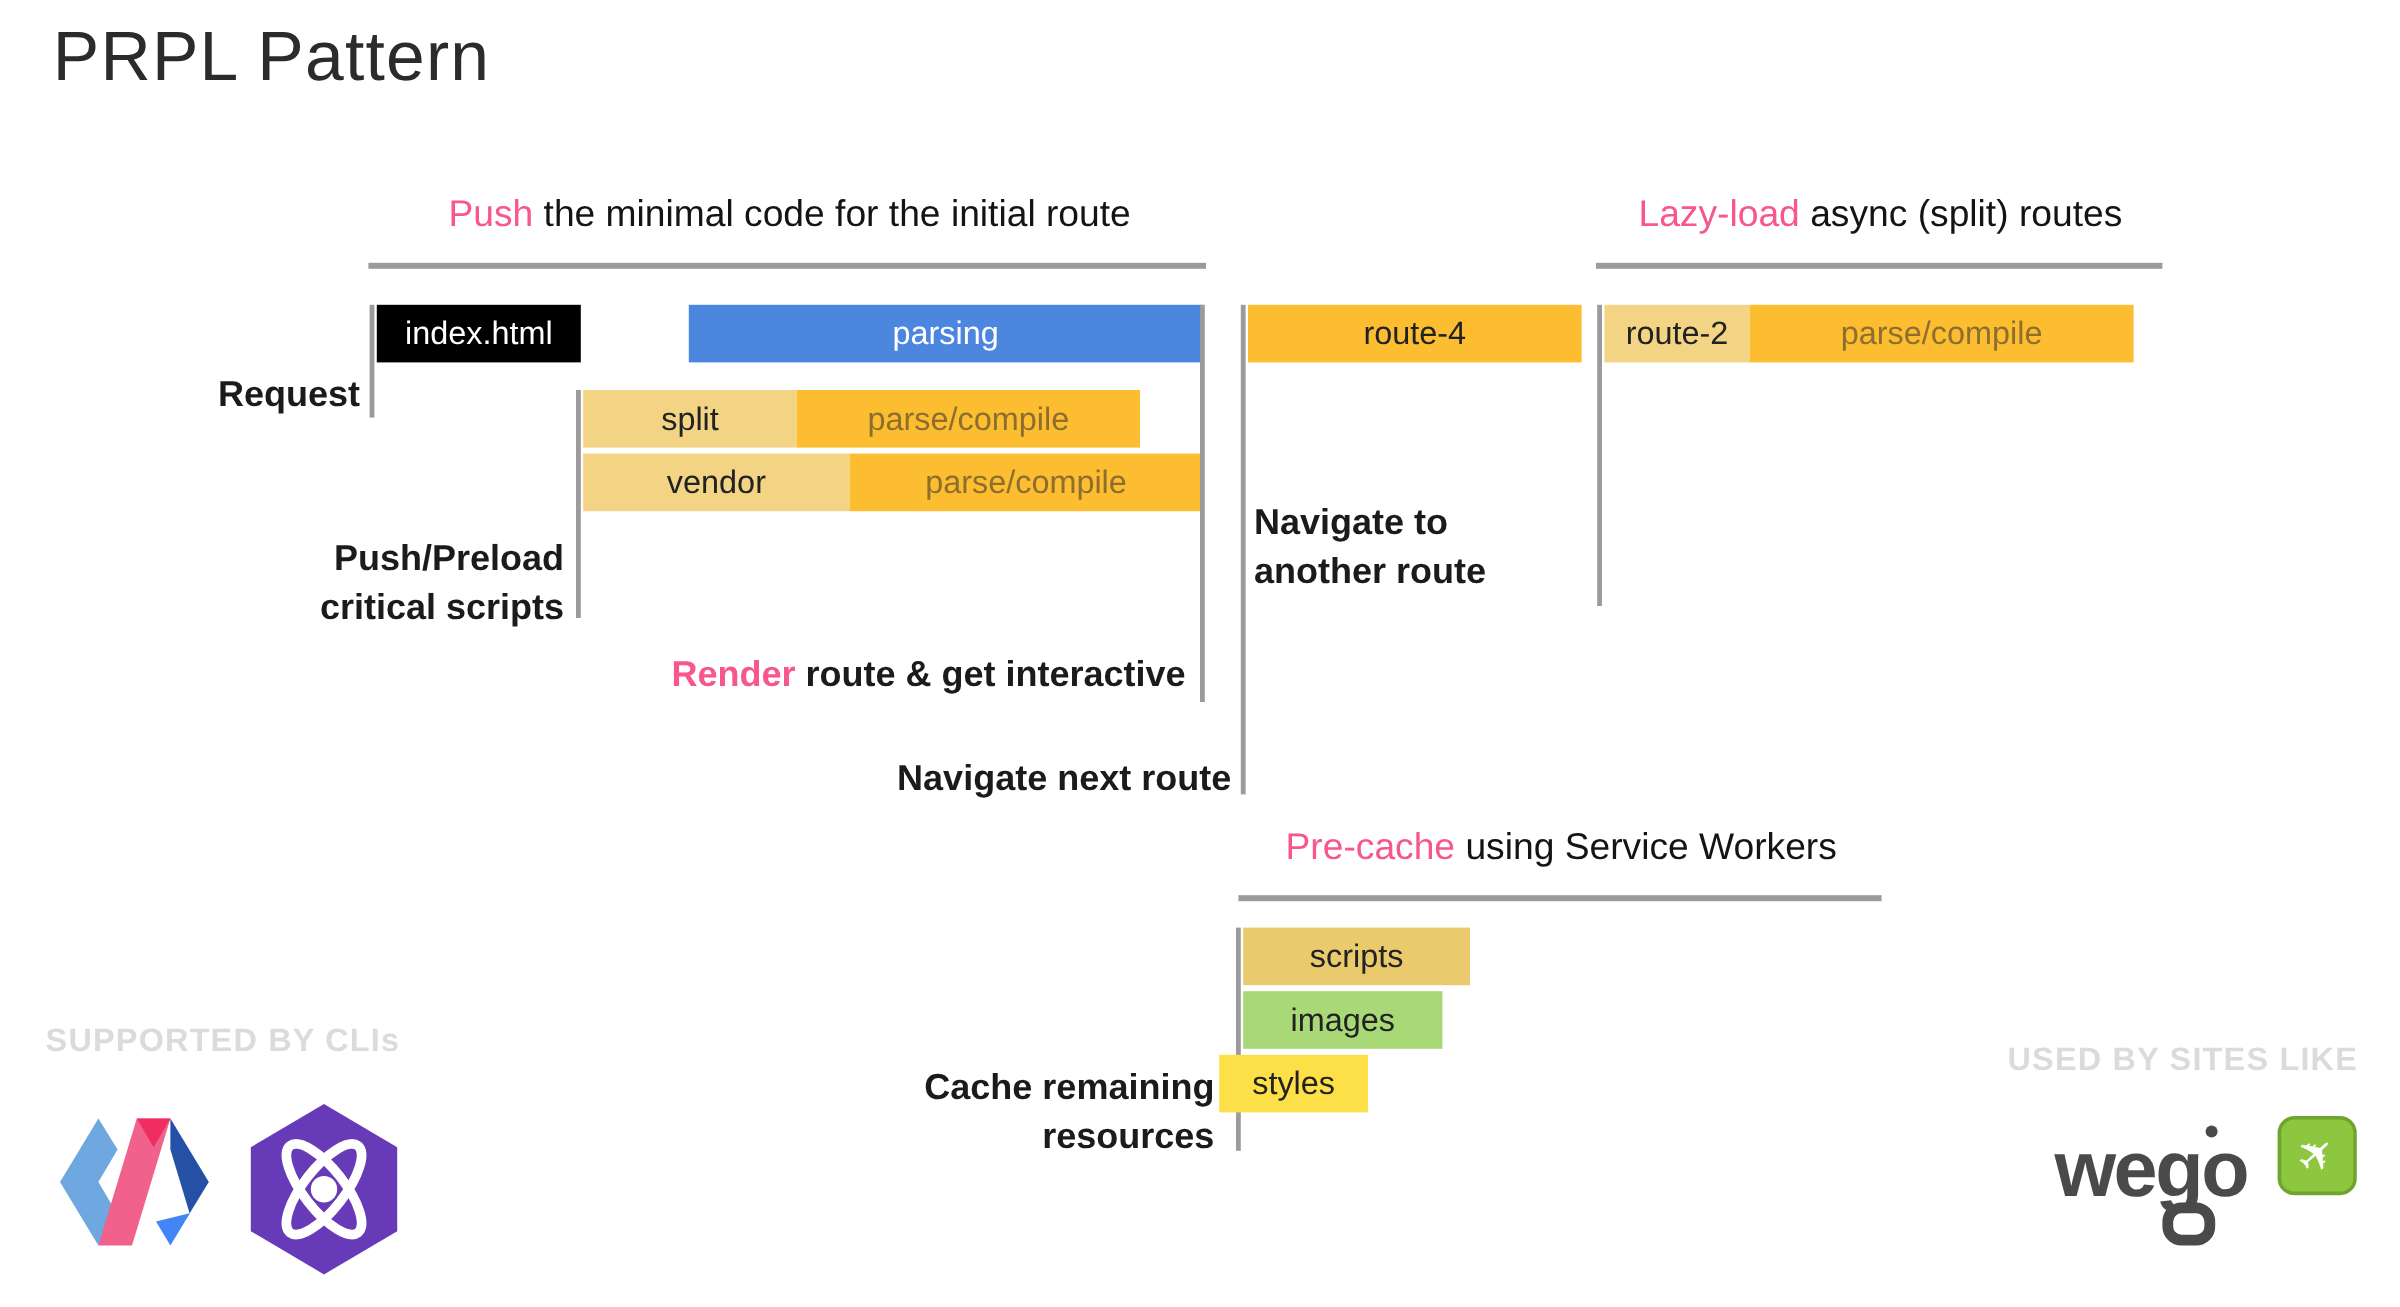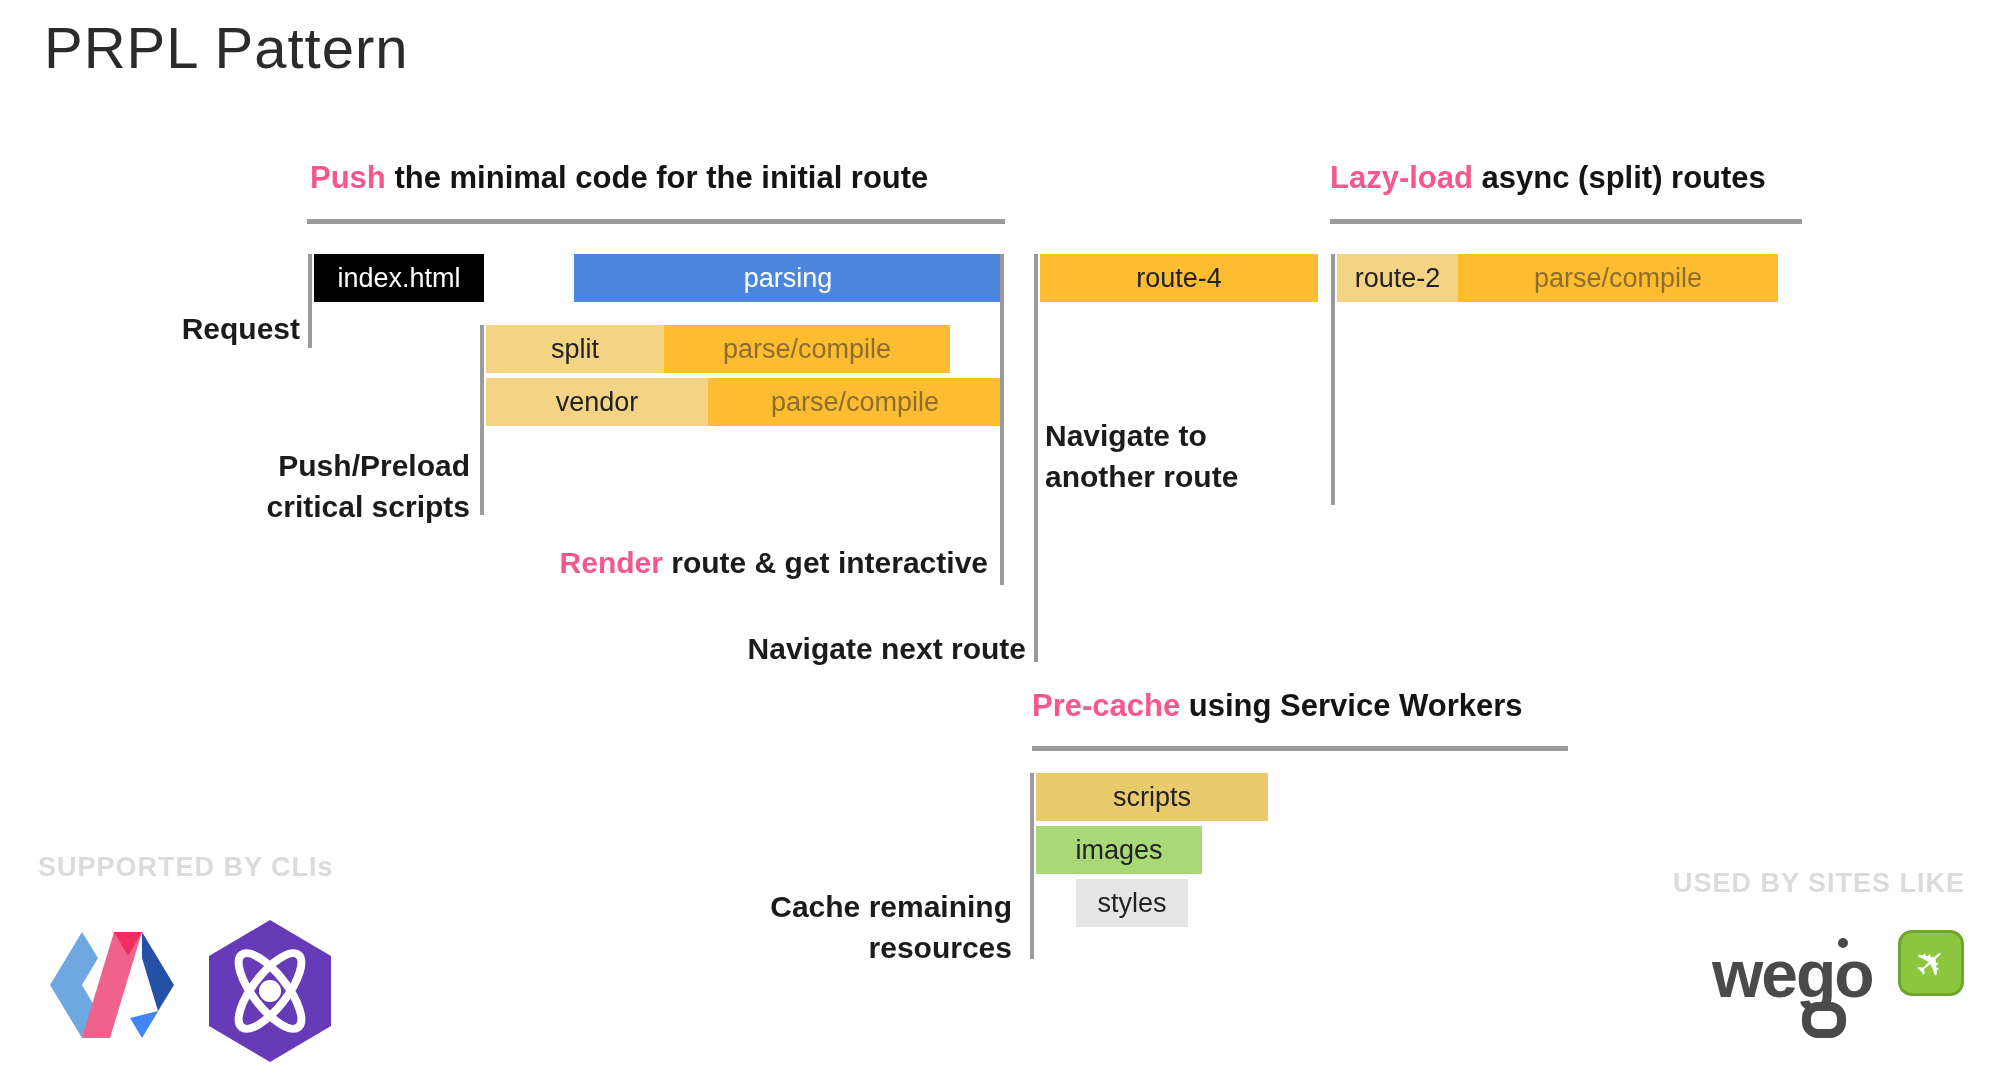--- a/index.html
+++ b/index.html
@@ -7,22 +7,22 @@
     position:relative;width:2000px;height:1089px;overflow:hidden;
     background:#ffffff;
     font-family:"Liberation Sans", sans-serif;
     color:#1b1b1b;
   }
   .title{
     position:absolute;left:44px;top:14px;
     font-size:58px;font-weight:300;color:#2b2b2b;letter-spacing:1px;
   }
   .heading{
-    position:absolute;font-size:31px;font-weight:bold;color:#141414;
-    white-space:nowrap;
+    position:absolute;font-size:31px;font-weight:normal;color:#141414;
+    text-align:center;white-space:nowrap;
   }
   .pink{color:#f7568e;}
   .rule{position:absolute;height:5px;background:#9b9b9b;}
   .vline{position:absolute;width:4px;background:#9b9b9b;}
   .bar{
     position:absolute;height:48px;line-height:48px;text-align:center;
     font-size:27px;color:#222;white-space:nowrap;
   }
   .bar.white-text{color:#ffffff;}
   .bar.parse-text{color:#8d6e2f;}
@@ -111,23 +111,23 @@
   </div>
 
   <div class="lbl right" style="left:700px;top:628px;width:326px;">Navigate next route</div>
 
   <div class="heading" style="left:1032px;top:688px;width:538px;">
     <span class="pink">Pre-cache</span><span> using Service Workers</span>
   </div>
   <div class="rule" style="left:1032px;top:746px;width:536px;"></div>
 
   <div class="vline" style="left:1030px;top:773px;height:186px;"></div>
-  <div class="bar" style="left:1036px;top:773px;width:232px;background:#e9cb6d;">scripts</div>
+  <div class="bar" style="left:1036px;top:773px;width:189px;background:#e9cb6d;">scripts</div>
   <div class="bar" style="left:1036px;top:826px;width:166px;background:#a9d877;">images</div>
-  <div class="bar" style="left:1076px;top:879px;width:112px;background:#e5e5e5;">styles</div>
+  <div class="bar" style="left:1016px;top:879px;width:124px;background:#fde047;">styles</div>
 
   <div class="lbl right" style="left:700px;top:886px;width:312px;">
     <div>Cache remaining</div>
     <div>resources</div>
   </div>
 
   <div class="footer-gray" style="left:38px;top:852px;">SUPPORTED BY CLIs</div>
 
   <div class="logo" style="left:46px;top:928px;">
     <svg width="136" height="112" viewBox="0 0 136 112">

